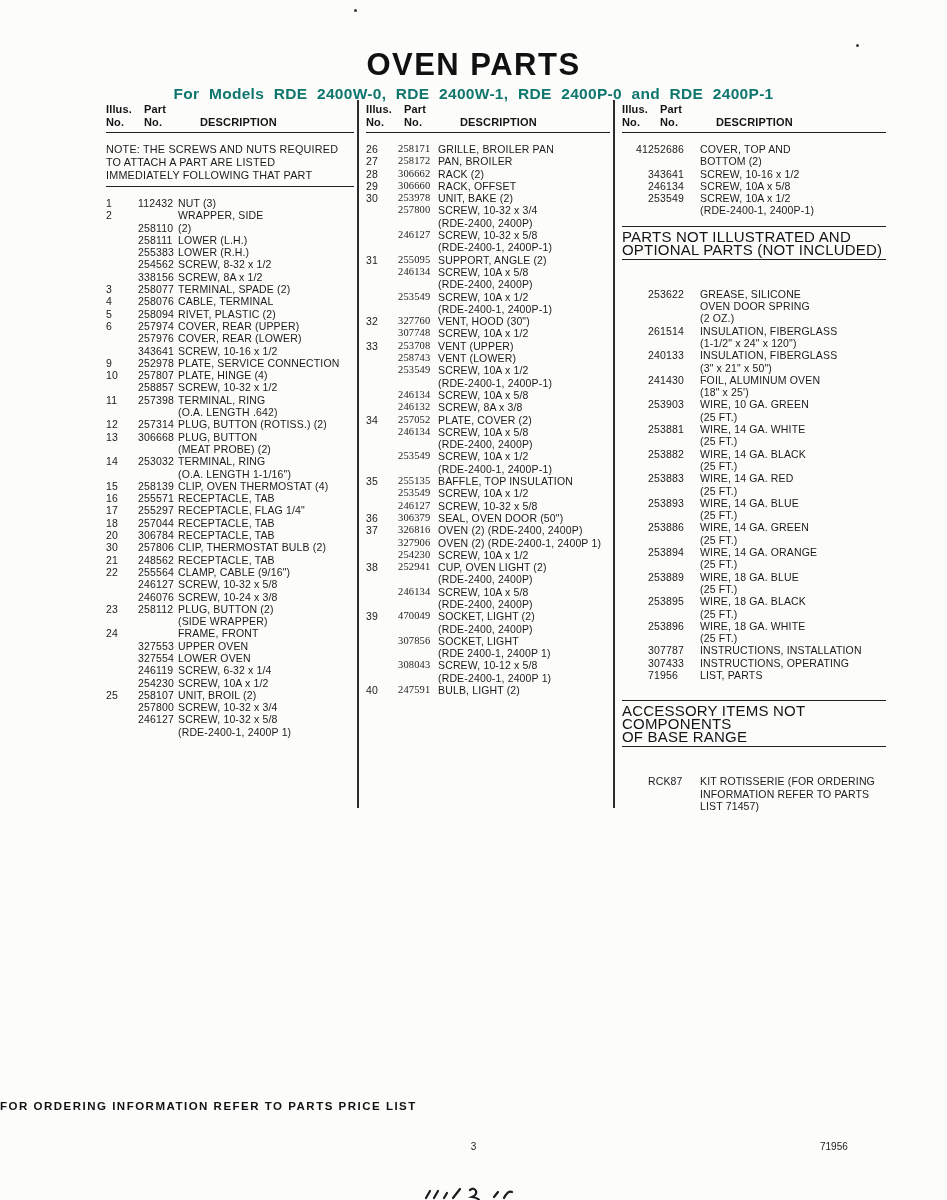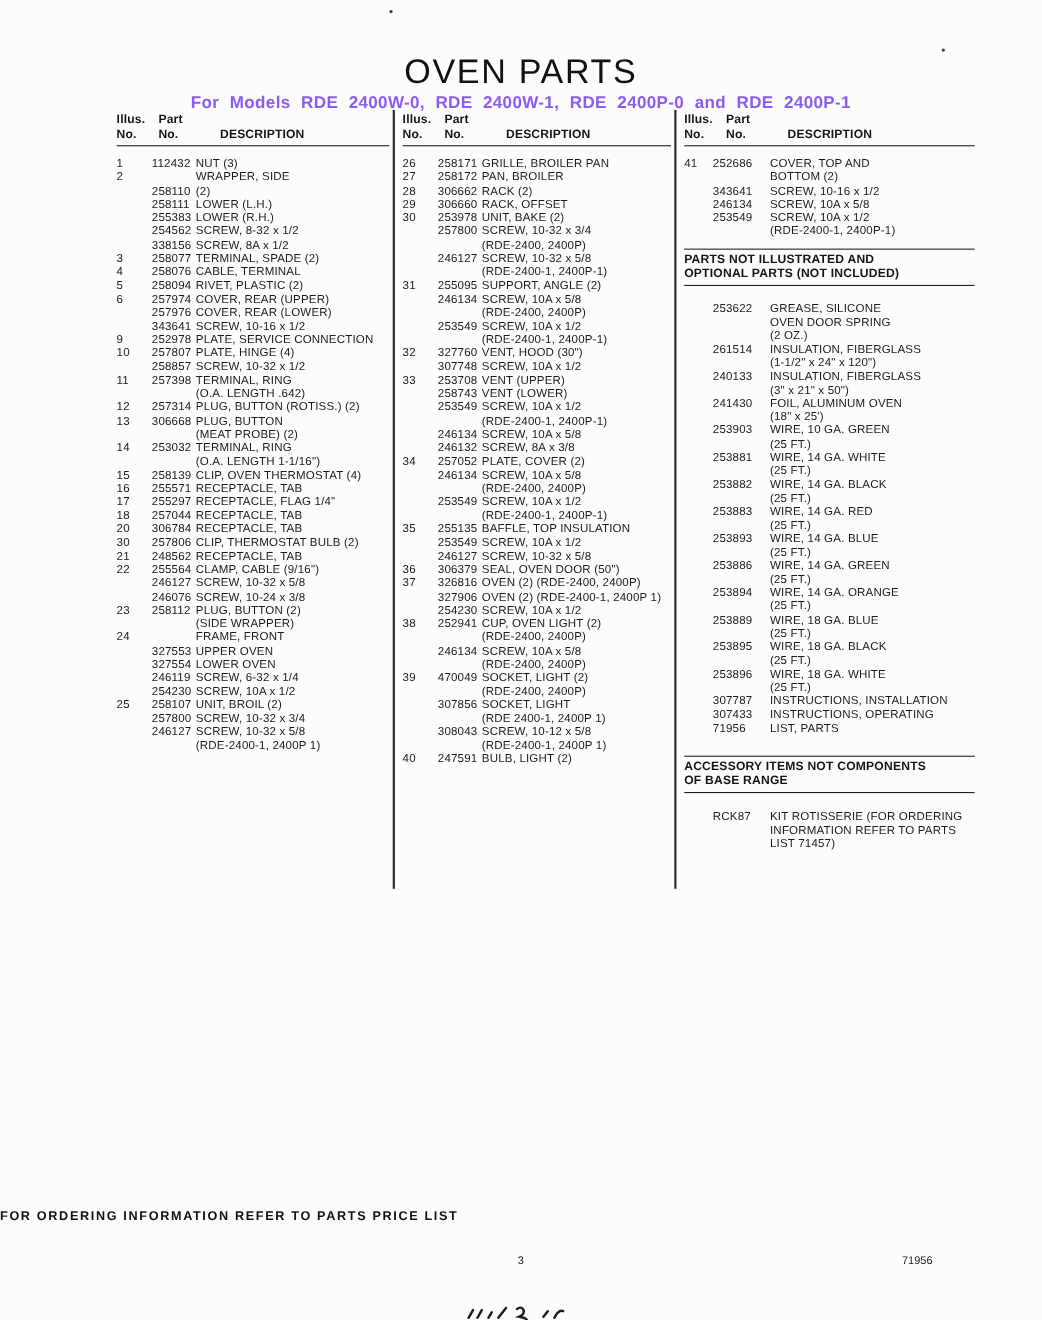--- a/index.html
+++ b/index.html
@@ -7,27 +7,27 @@
     width:947px;height:1200px;
     background:#fcfcfb;
     font-family:"Liberation Sans",sans-serif;
     color:#1a1a1a;
     position:relative;
     overflow:hidden;
   }
   .page{position:absolute;inset:0;}
   .title{
     position:absolute;top:47px;left:0;width:947px;
-    text-align:center;font-size:31px;font-weight:400;
+    text-align:center;font-size:31px;font-weight:700;
     letter-spacing:1.5px;margin:0;color:#111;
   }
   .subtitle{
     position:absolute;top:85px;left:0;width:947px;
     text-align:center;font-size:15.5px;font-weight:700;
-    letter-spacing:.3px;word-spacing:5px;color:#8b5cf6;
+    letter-spacing:.3px;word-spacing:5px;color:#0f766e;
   }
   .vrule{position:absolute;width:2px;background:#2c2c2c;top:100px;height:708px;}
   .vrule.v1{left:357px;}
   .vrule.v2{left:613px;}
   .col{position:absolute;top:103px;font-size:10.5px;line-height:12.3px;letter-spacing:.15px;}
   #col1{left:106px;width:248px;}
   #col2{left:366px;width:244px;}
   #col3{left:622px;width:264px;}
   .col-header{
     font-size:11px;font-weight:700;line-height:13px;
@@ -35,31 +35,31 @@
     white-space:nowrap;color:#141414;
   }
   .h-illus{display:inline-block;width:38px;}
   .h-no1{display:inline-block;width:38px;}
   .h-no2{display:inline-block;width:56px;}
   .h-desc{display:inline-block;text-align:center;}
   .row{display:flex;white-space:nowrap;}
   .c-illus{width:32px;flex:none;}
   .c-part{width:40px;flex:none;}
   .c-desc{flex:1;padding-left:0;}
-  #col2 .c-illus{width:32px;} #col2 .c-part{width:40px;}
-  #col3 .c-illus{width:26px;} #col3 .c-part{width:52px;}
+  #col2 .c-illus{width:32px;} #col2 .c-part{width:40px;font-family:Liberation Serif, serif;}
+  #col3 .c-illus{width:26px;text-align:right;} #col3 .c-part{width:52px;}
   .note{
     font-size:10.8px;line-height:13px;
     border-bottom:1.5px solid #222;padding-bottom:4px;margin-bottom:10px;
     letter-spacing:.2px;
   }
   .section{
-    font-weight:700;font-size:11px;line-height:13px;
+    font-weight:400;font-size:15px;line-height:13px;
     border-top:1.5px solid #222;border-bottom:1.5px solid #222;
-    padding:3px 0 3px;margin:9px 0 15px;letter-spacing:.2px;color:#141414;
+    padding:3px 0 3px;margin:9px 0 28px;letter-spacing:.2px;color:#141414;
   }
   .ordering{
     position:absolute;top:1100px;left:0;width:947px;
     font-weight:700;font-size:11.5px;letter-spacing:1.5px;color:#111;
   }
   .page-num{position:absolute;top:1141px;left:0;width:947px;text-align:center;font-size:10px;}
   .doc-num{position:absolute;top:1141px;left:820px;font-size:10px;}
   .speck{position:absolute;background:#3a3a3a;border-radius:50%;}
   .speck.s1{left:354px;top:9px;width:3px;height:3px;}
   .speck.s2{left:856px;top:44px;width:3px;height:3px;}
@@ -78,20 +78,25 @@
 
   <div class="vrule v1"></div>
   <div class="vrule v2"></div>
 
   <div class="col" id="col1">
     <div class="col-header">
       <div><span class="h-illus">Illus.</span><span>Part</span></div>
       <div><span class="h-no1">No.</span><span class="h-no2">No.</span><span class="h-desc">DESCRIPTION</span></div>
     </div>
     <div class="rows">
+        <div class="note">
+          <div>NOTE: THE SCREWS AND NUTS REQUIRED</div>
+          <div>TO ATTACH A PART ARE LISTED</div>
+          <div>IMMEDIATELY FOLLOWING THAT PART</div>
+        </div>
         <div class="row">
           <span class="c-illus">1</span>
           <span class="c-part">112432</span>
           <span class="c-desc">NUT (3)</span>
         </div>
         <div class="row">
           <span class="c-illus">2</span>
           <span class="c-part"></span>
           <span class="c-desc">WRAPPER, SIDE</span>
         </div>

